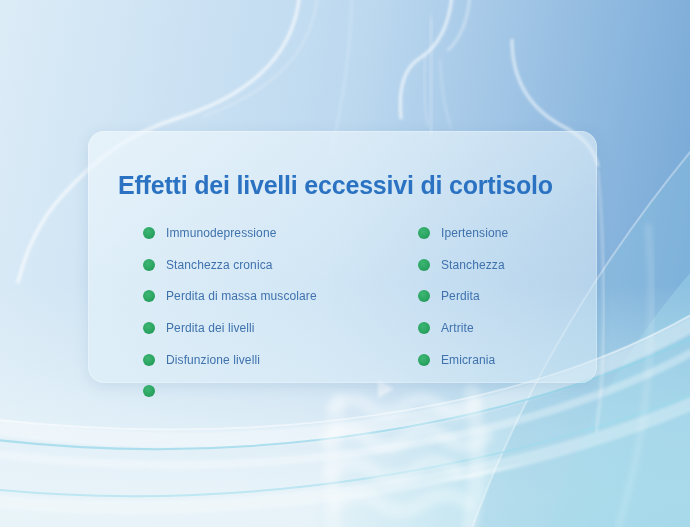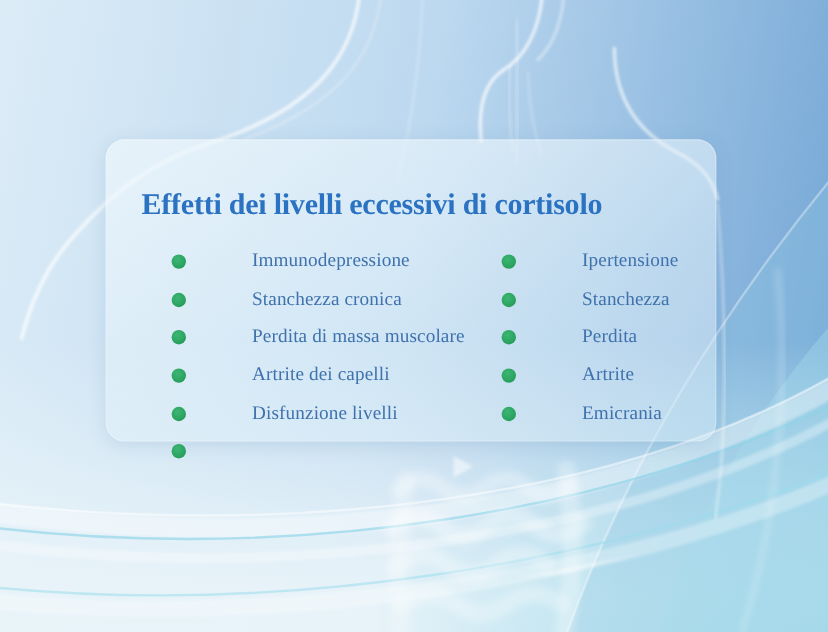--- a/index.html
+++ b/index.html
@@ -19,27 +19,26 @@
   .bg-art {
     position: absolute;
     left: 0; top: 0;
     width: 690px; height: 527px;
     pointer-events: none;
   }
 
   .panel {
     position: absolute;
     left: 88px;
-    top: 116px;
+    top: 131px;
     width: 509px;
     height: 252px;
     border-radius: 16px;
     background: linear-gradient(160deg, rgba(238,247,252,0.72) 0%, rgba(224,240,249,0.55) 60%, rgba(214,234,246,0.5) 100%);
     box-shadow: 0 3px 14px rgba(90,130,175,0.16), inset 0 0 0 1px rgba(255,255,255,0.25);
-    font-family: Liberation Serif, serif;
   }
 
   .panel-title {
     position: absolute;
     left: 30px;
     top: 22px;
     font-size: 25px;
     line-height: 1.25;
     letter-spacing: -0.2px;
     color: var(--title-text, #2b73c2);
@@ -66,24 +65,23 @@
   .dot {
     flex: 0 0 auto;
     width: 12px;
     height: 12px;
     border-radius: 50%;
     margin-right: 11px;
     background: radial-gradient(circle at 40% 35%, #3cb672 0%, var(--bullet, #2ba561) 55%, #1f9152 100%);
   }
 
   .effect-label {
-    font-size: 16px;
+    font-size: 12px;
     color: var(--item-text, #3f72ad);
     letter-spacing: 0.1px;
-    margin-left: 44px;
   }
 </style>
 </head>
 <body>
 
 <div class="screen">
 
   <svg class="bg-art" viewBox="0 0 690 527" aria-hidden="true">
     <defs>
       <filter id="soft">
@@ -148,21 +146,21 @@
       <li>
         <span class="dot"></span>
         <span class="effect-label">Stanchezza cronica</span>
       </li>
       <li>
         <span class="dot"></span>
         <span class="effect-label">Perdita di massa muscolare</span>
       </li>
       <li>
         <span class="dot"></span>
-        <span class="effect-label">Artrite dei capelli</span>
+        <span class="effect-label">Perdita dei livelli</span>
       </li>
       <li>
         <span class="dot"></span>
         <span class="effect-label">Disfunzione livelli</span>
       </li>
       <li>
         <span class="dot"></span>
       </li>
     </ul>
 

